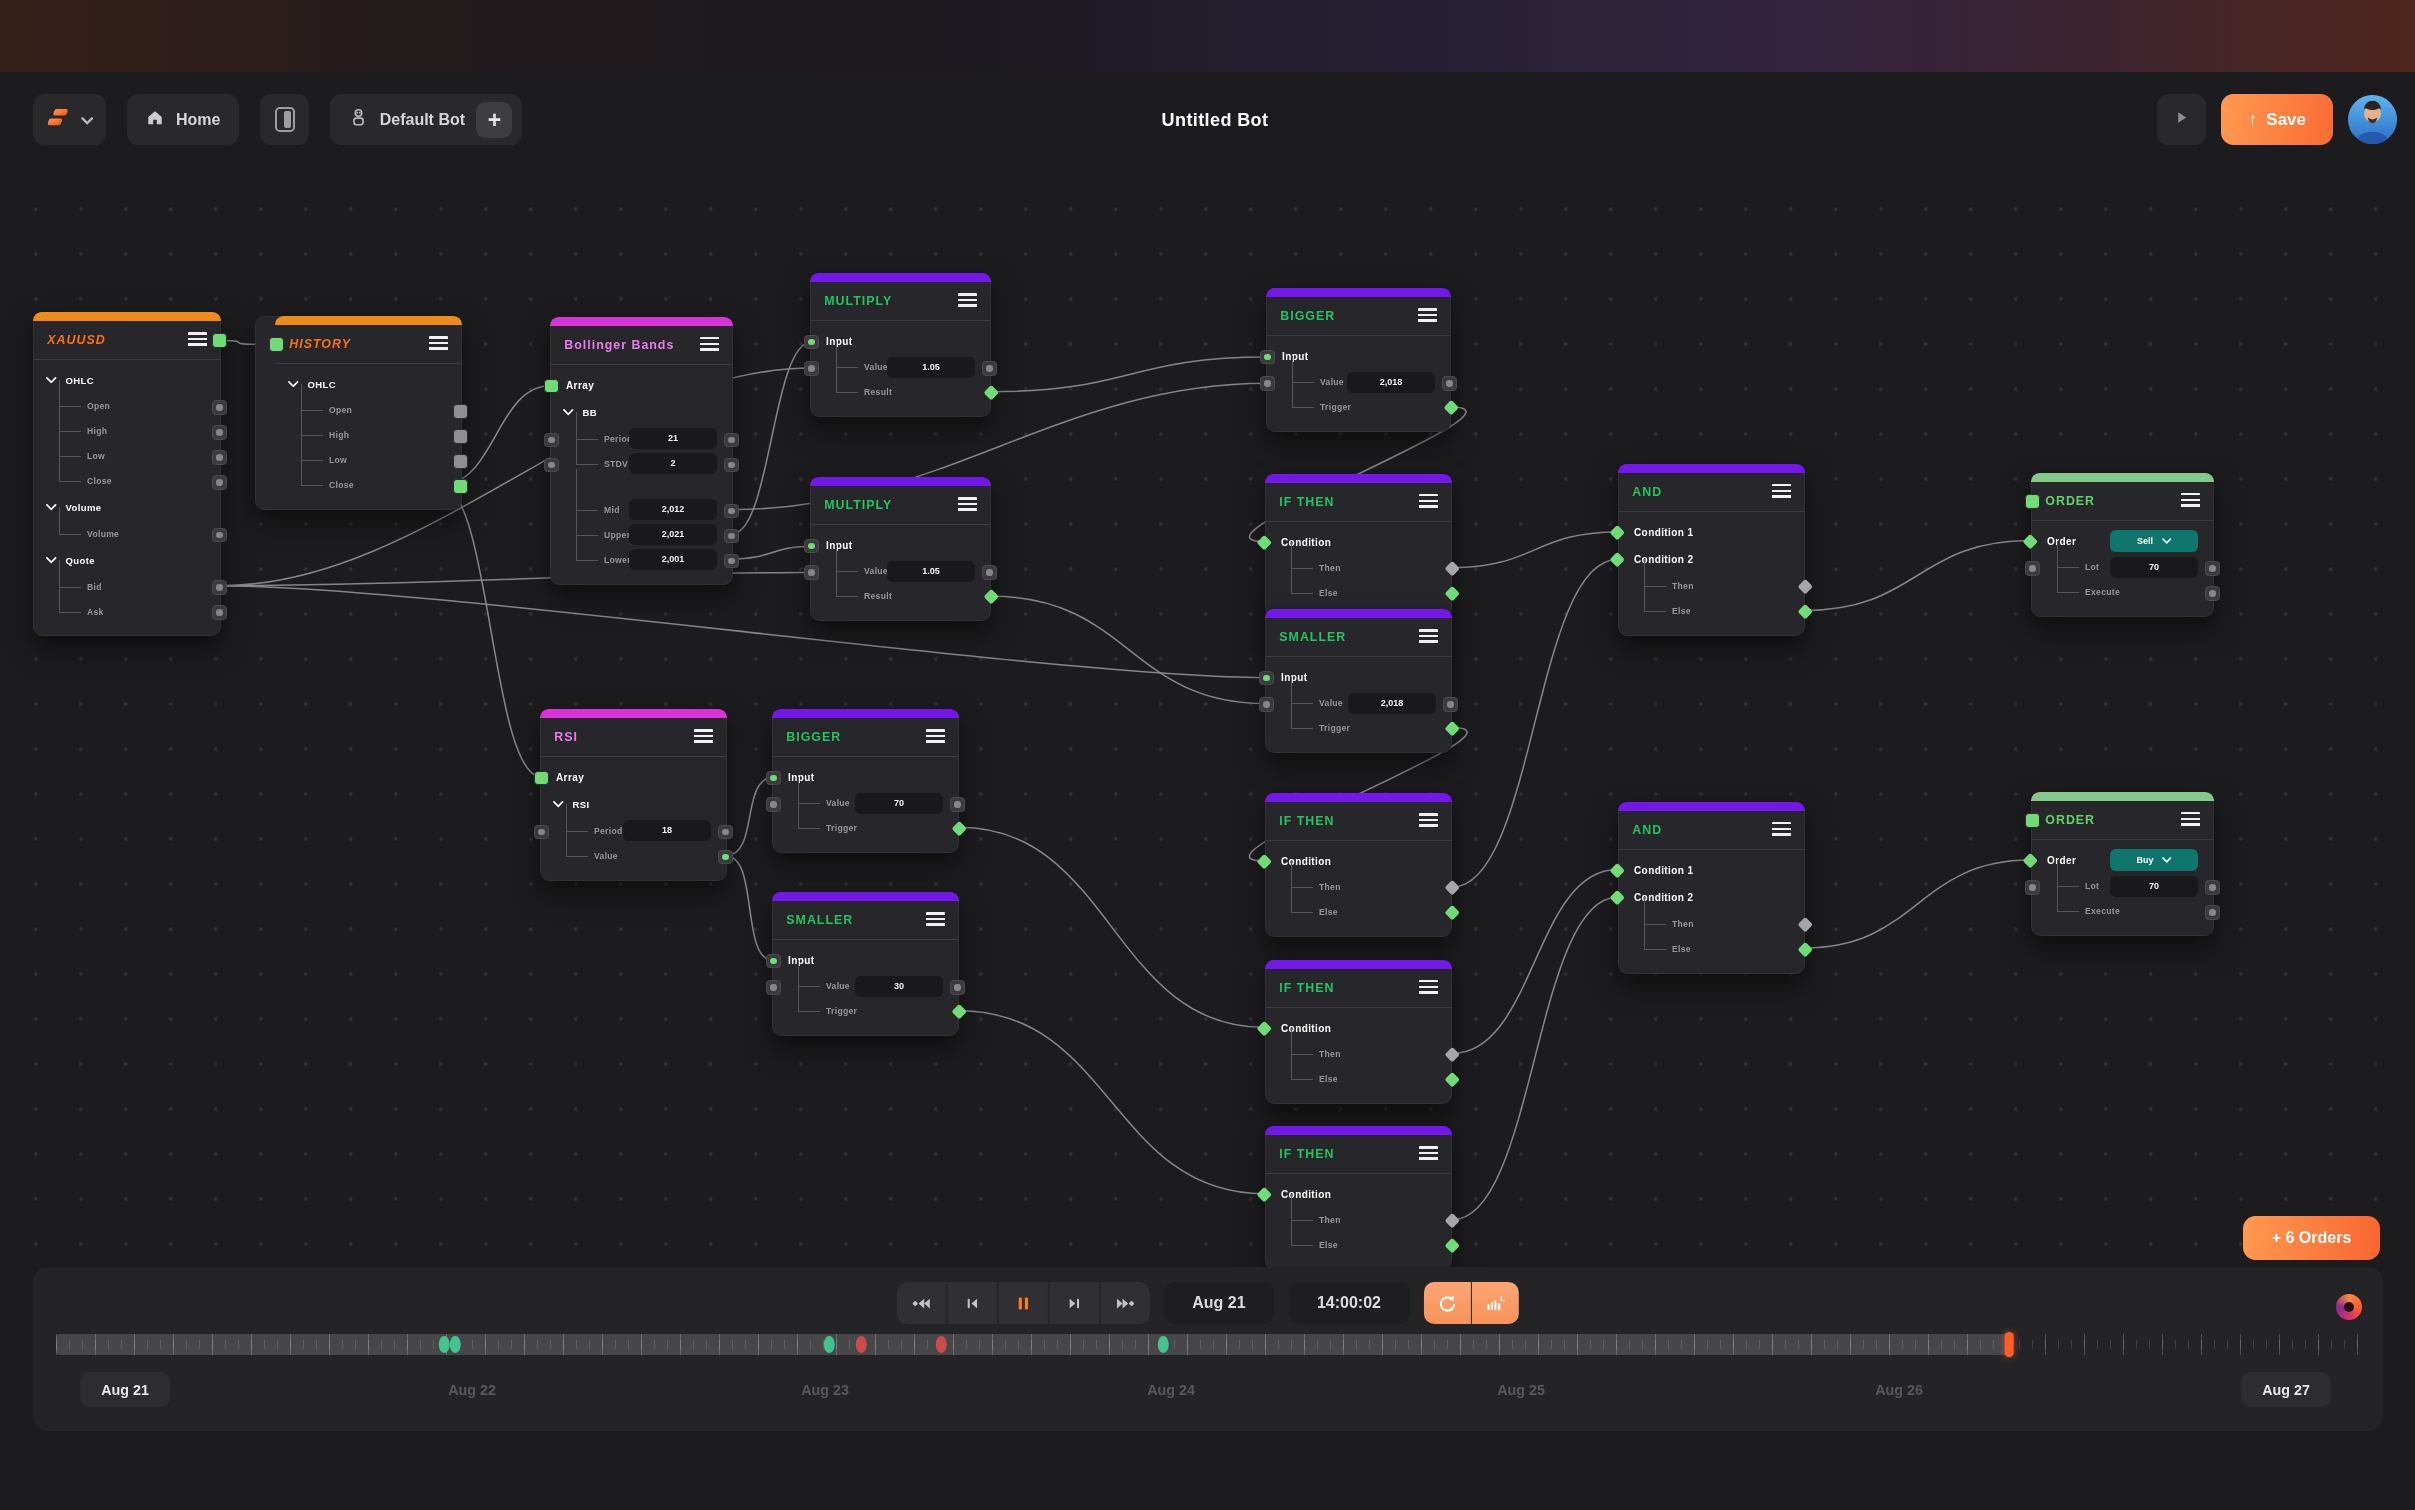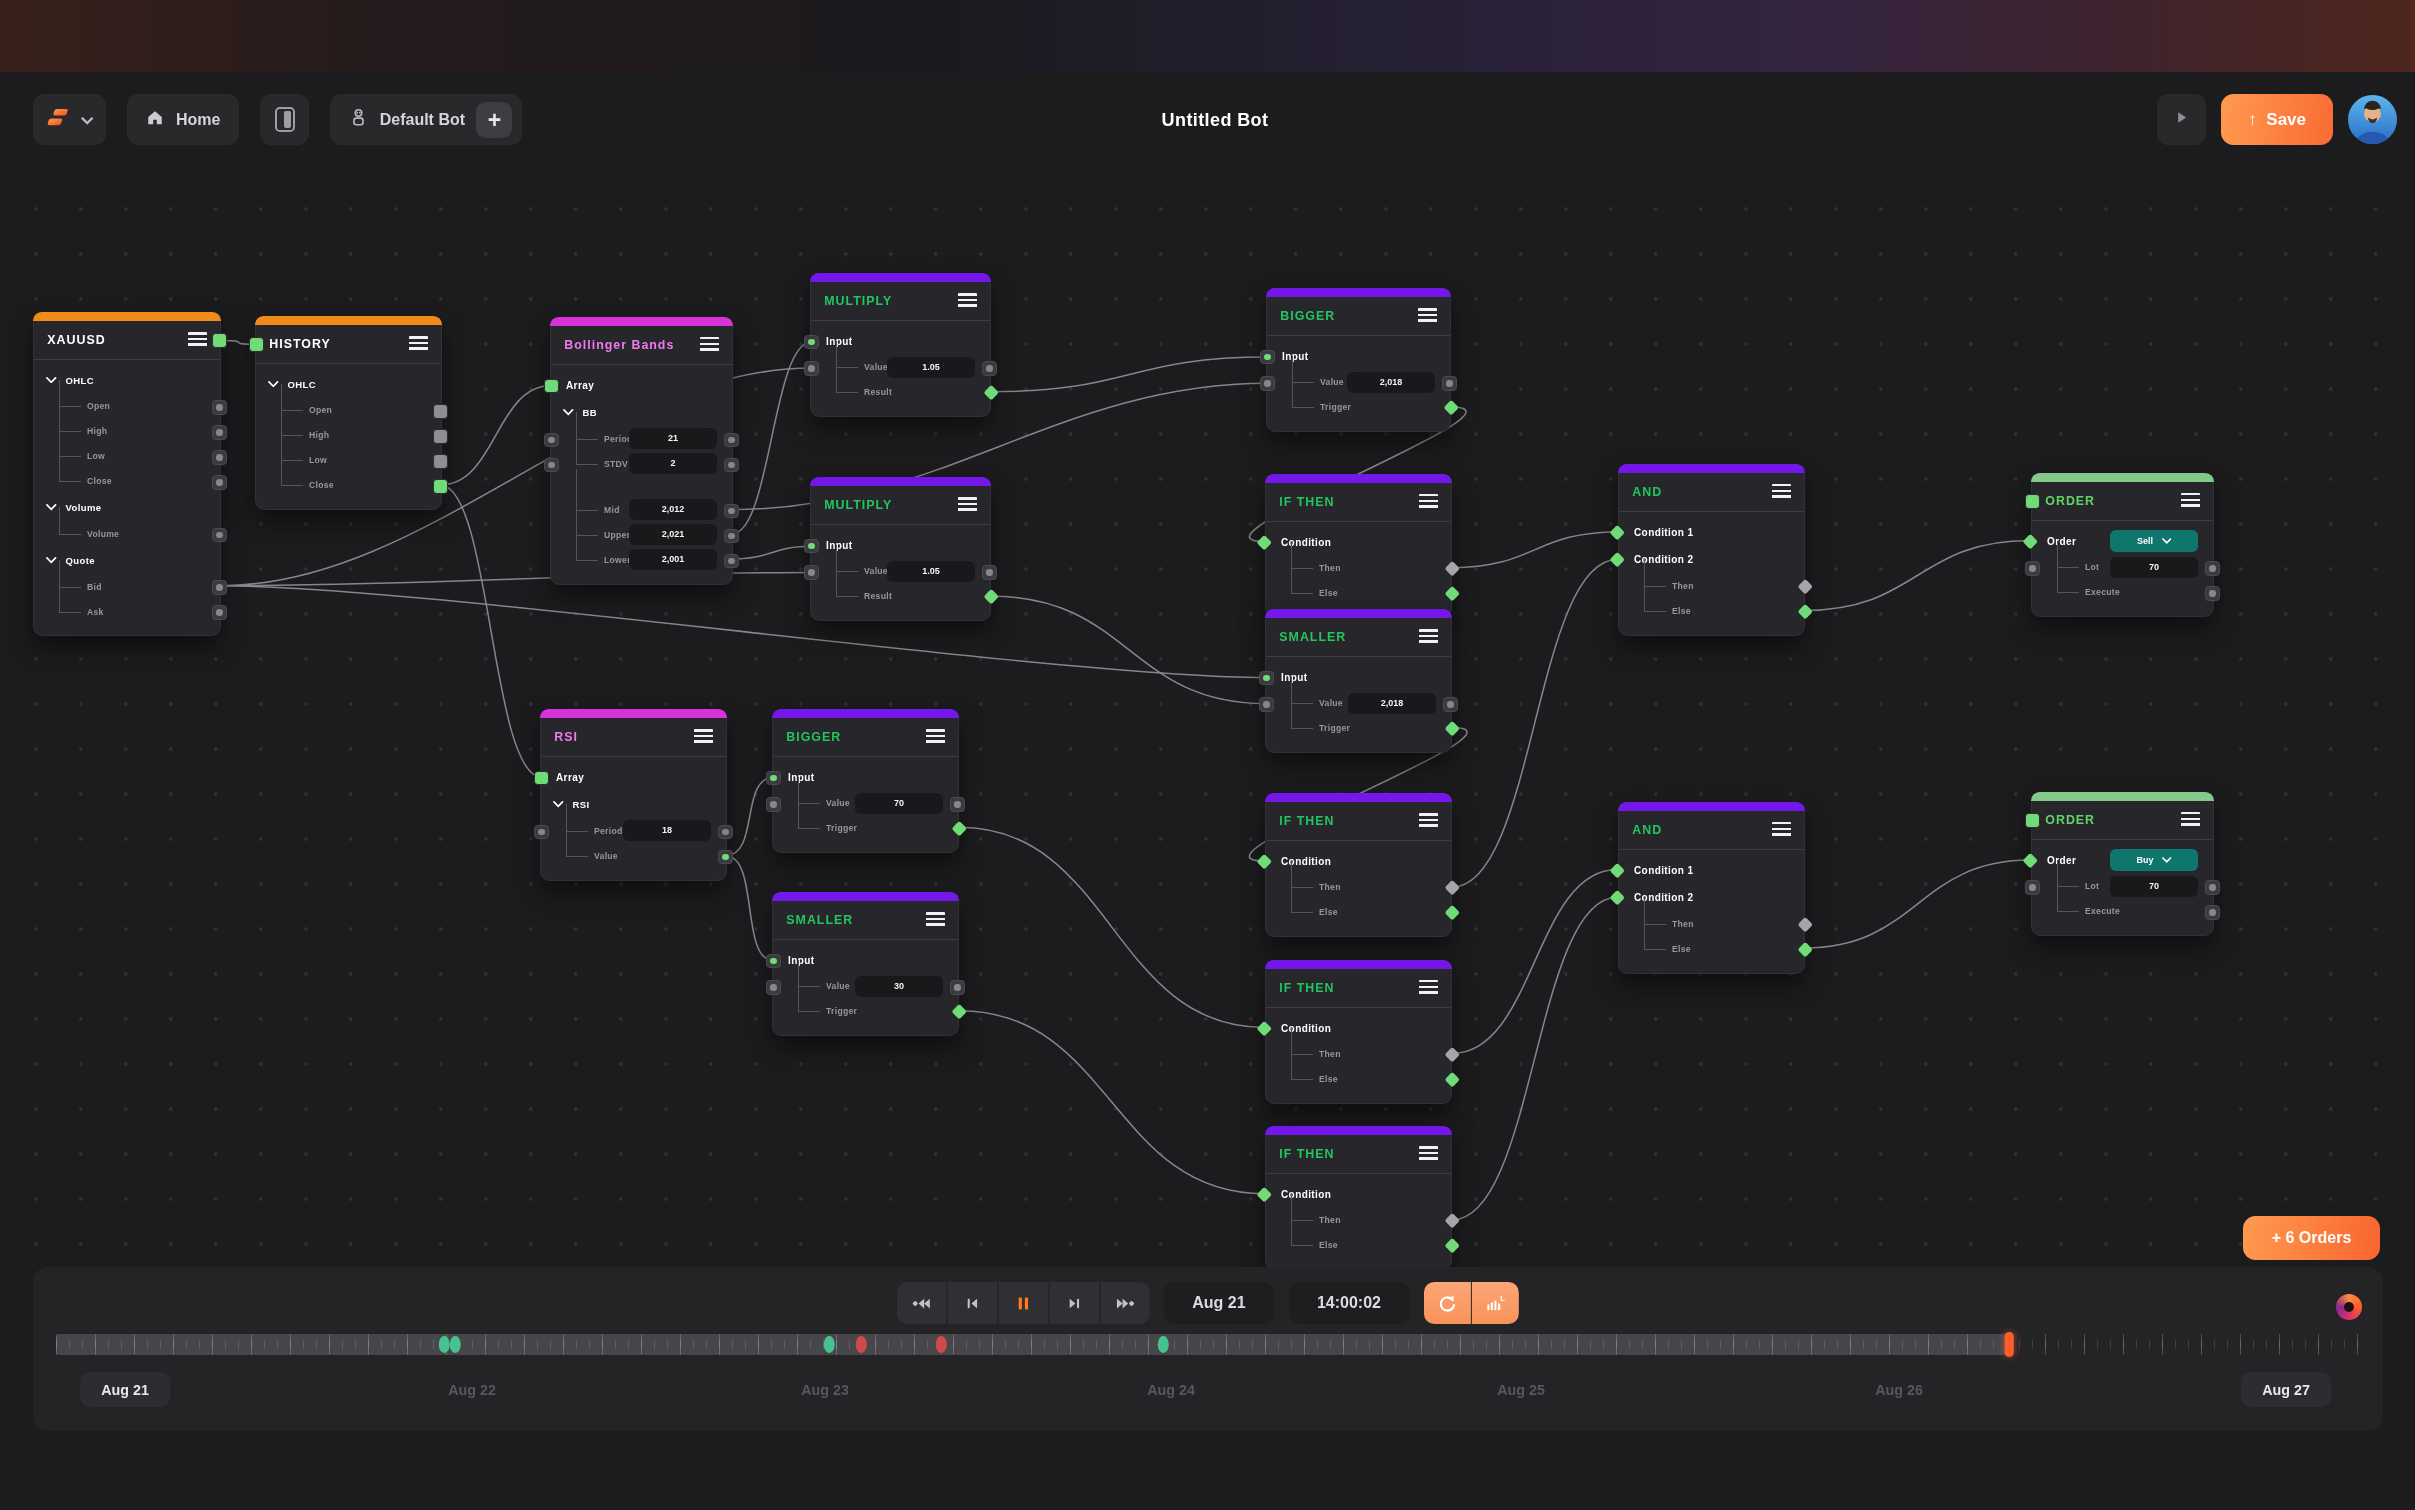--- a/index.html
+++ b/index.html
@@ -34,21 +34,21 @@
   
   #canvas{position:absolute;inset:0;z-index:10;}
   #edges{position:absolute;inset:0;pointer-events:none;}
   .node{position:absolute;background:#27272b;border:1px solid #313136;border-radius:9.5px;
         box-shadow:0 11.4px 25px rgba(0,0,0,.5);}
   .nbar{height:8.6px;border-radius:8.6px 8.6px 0 0;margin:-1px -1px 0;}
   .nbar.orange{background:#ef8c19;} .nbar.magenta{background:#d833d8;}
   .nbar.purple{background:#7418ea;} .nbar.green{background:#85c98a;}
   .nhead{position:relative;display:flex;align-items:center;justify-content:space-between;height:38px;padding:0 13.3px;}
   .ntitle{font-weight:800;font-size:12.4px;letter-spacing:1px;}
-  .t-orange{color:#ffffff;} .t-magenta{color:#ef7af0;} .t-purple{color:#22c55e;} .t-green{color:#5fd467;}
+  .t-orange{color:#f97316;font-style:italic;} .t-magenta{color:#ef7af0;} .t-purple{color:#22c55e;} .t-green{color:#5fd467;}
   .burger{width:19px;height:14.3px;cursor:pointer;
      background:repeating-linear-gradient(#f2f2f4 0 2.5px,transparent 2.5px 5.7px);border-radius:1px;}
   .ndivider{height:1px;background:#3c3c41;}
   .nbody{position:relative;padding:6.7px 0 11.4px;}
   .row{position:relative;height:25px;display:flex;align-items:center;}
   .row.grp,.row.lblrow{height:27.6px;}
   .row.spacer{height:21px;}
   .grp .chev{margin-left:12.4px;display:flex;}
   .grp .glabel{margin-left:8.6px;color:#fff;font-weight:bold;font-size:9.5px;letter-spacing:0.4px;}
   .lblrow .llabel{margin-left:15px;color:#fff;font-weight:bold;font-size:10px;letter-spacing:0.4px;}
@@ -187,21 +187,21 @@
           <div class="row child">
             <span class="clabel">Bid</span>
             <div class="port dot side-r"></div>
           </div>
           <div class="row child">
             <span class="clabel">Ask</span>
             <div class="port dot side-r"></div>
           </div>
         </div>
       </div>
-      <div class="node" style="left: 255px; top: 316px; width: 185px;">
+      <div class="node" style="left: 255px; top: 316px; width: 185px; padding-left: 20px;">
         <div class="nbar orange"></div>
         <div class="nhead">
           <span class="ntitle t-orange">HISTORY</span>
           <span class="burger"></span>
           <div class="port sq-green side-l"></div>
         </div>
         <div class="ndivider"></div>
         <div class="nbody">
           <div class="row grp">
             <span class="chev">

